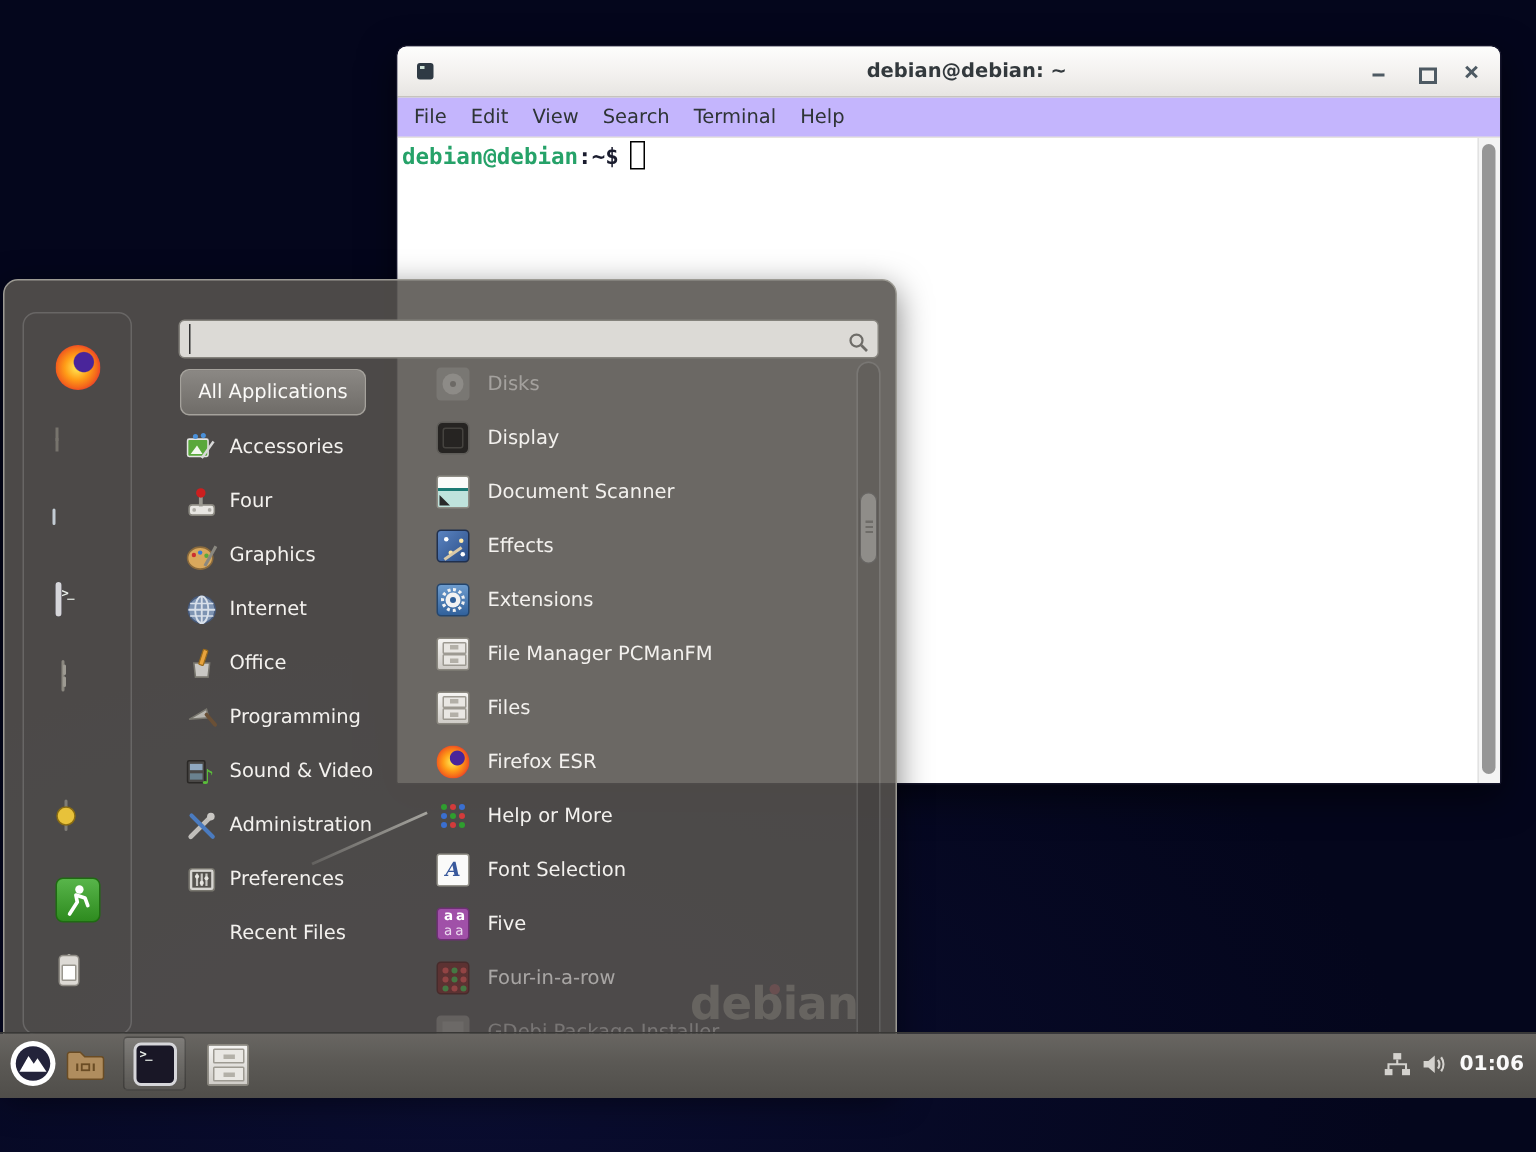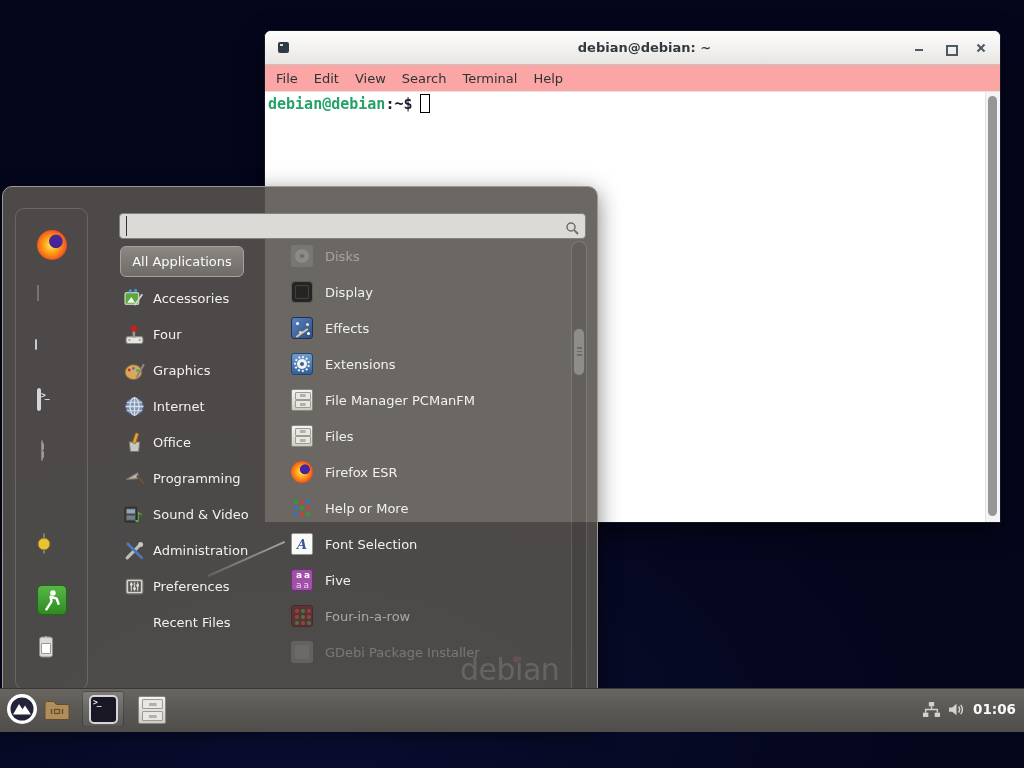--- a/index.html
+++ b/index.html
@@ -10,21 +10,21 @@
     background:#04061c;
   }
 
   
   .desktop {
     position:absolute; inset:0;
     background:radial-gradient(ellipse 900px 500px at 30% 95%, #0a0d30 0%, #04061c 70%);
   }
   .watermark {
     position:absolute; left:460px; top:652px;
-    font-size:30px; font-weight:normal; letter-spacing:-0.5px;
+    font-size:30px; font-weight:bold; letter-spacing:-0.5px;
     color:#dedede;
   }
   .watermark-dot {
     position:absolute; left:513px; top:656px; width:7px; height:7px;
     border-radius:50%; background:#e8335f;
   }
 
   
   .terminal-window {
     position:absolute; left:264px; top:30px; width:737px; height:493px;
@@ -50,21 +50,21 @@
   .wc-min::before { content:""; position:absolute; left:3px; top:8px; width:8px; height:2px; background:#4e5a63; }
   .wc-max::before { content:""; position:absolute; left:3px; top:4px; width:8px; height:7px; border:2px solid #4e5a63; }
   .wc-close::before, .wc-close::after {
     content:""; position:absolute; left:2px; top:6px; width:10px; height:2px; background:#4e5a63;
   }
   .wc-close::before { transform:rotate(45deg); }
   .wc-close::after  { transform:rotate(-45deg); }
 
   .menubar {
     height:27px; display:flex; align-items:center; gap:16px; padding-left:11px;
-    background:#fca5a5; font-size:13px; color:#2e3436;
+    background:#c4b5fd; font-size:13px; color:#2e3436;
     border-bottom:1px solid #e6e3df;
   }
   .menubar span { cursor:default; }
 
   .term-content { position:relative; height:430px; background:#ffffff; }
   .prompt-line {
     position:absolute; left:3px; top:2px;
     font-family:"DejaVu Sans Mono","Liberation Mono",monospace;
     font-size:15px; font-weight:bold; white-space:pre;
   }
@@ -427,20 +427,24 @@
   <div class="app-list">
     <div class="app-row fade-top">
       <span class="app-ic ai-disks"></span>
       <span class="app-label">Disks</span>
     </div>
     <div class="app-row">
       <span class="app-ic ai-display"></span>
       <span class="app-label">Display</span>
     </div>
     <div class="app-row">
+      <span class="app-ic ai-scan"></span>
+      <span class="app-label">Document Scanner</span>
+    </div>
+    <div class="app-row">
       <span class="app-ic ai-fx"></span>
       <span class="app-label">Effects</span>
     </div>
     <div class="app-row">
       <span class="app-ic ai-ext"></span>
       <span class="app-label">Extensions</span>
     </div>
     <div class="app-row">
       <span class="app-ic i-cab"></span>
       <span class="app-label">File Manager PCManFM</span>

